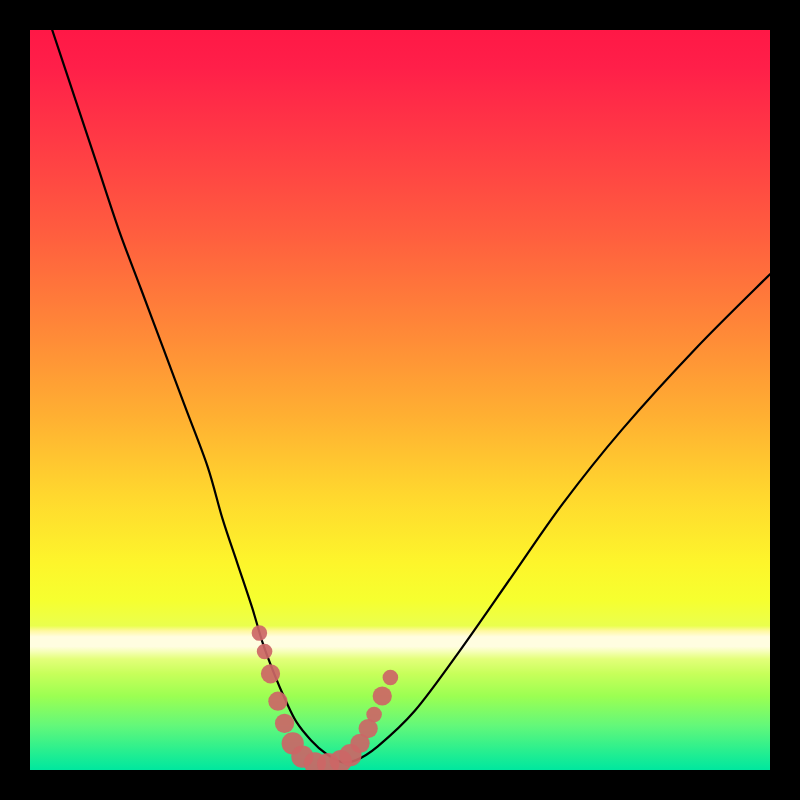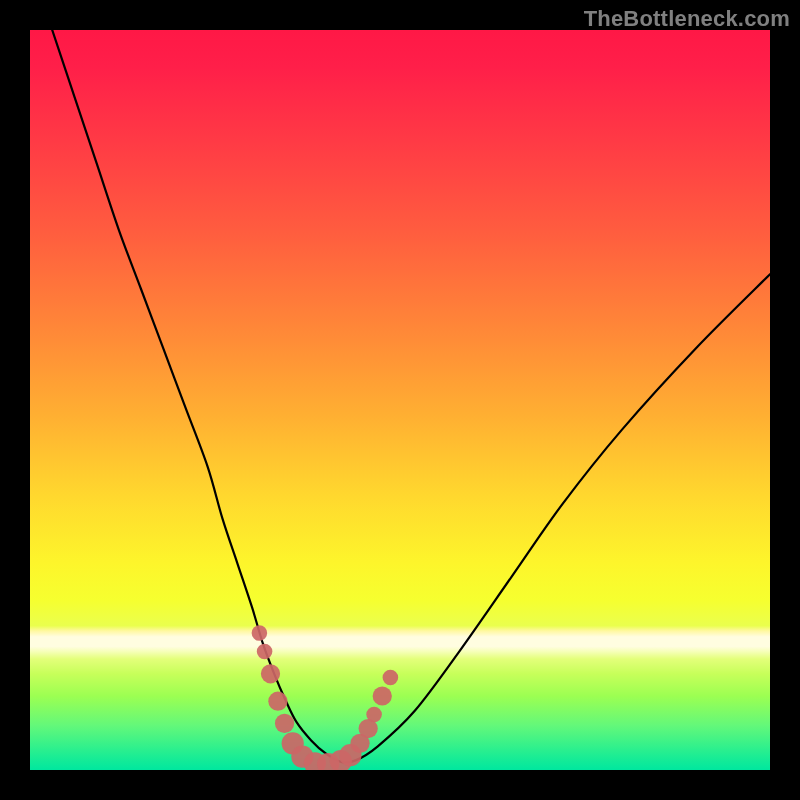--- a/index.html
+++ b/index.html
@@ -64,21 +64,20 @@
     position: absolute;
     inset: 0;
     width: 740px;
     height: 740px;
   }
 </style>
 </head>
 <body>
 
 <div class="outer">
-  <div class="attribution">TheBottleneck.com</div>
   <div class="plot-area">
     <div class="heat"></div>
     <svg class="curves" viewBox="0 0 740 740" preserveAspectRatio="none">
       <g id="curve-group">
           <path d="M 22.20 0.00 C 25.90 11.10, 37.00 44.40, 44.40 66.60 C 51.80 88.80, 59.20 111.00, 66.60 133.20 C 74.00 155.40, 81.40 178.83, 88.80 199.80 C 96.20 220.77, 103.60 239.27, 111.00 259.00 C 118.40 278.73, 125.80 298.47, 133.20 318.20 C 140.60 337.93, 148.00 357.67, 155.40 377.40 C 162.80 397.13, 171.43 418.10, 177.60 436.60 C 183.77 455.10, 187.47 472.37, 192.40 488.40 C 197.33 504.43, 202.27 518.00, 207.20 532.80 C 212.13 547.60, 217.68 563.63, 222.00 577.20 C 226.32 590.77, 229.40 603.10, 233.10 614.20 C 236.80 625.30, 240.50 634.55, 244.20 643.80 C 247.90 653.05, 251.60 661.68, 255.30 669.70 C 259.00 677.72, 262.08 685.12, 266.40 691.90 C 270.72 698.68, 276.27 705.10, 281.20 710.40 C 286.13 715.70, 291.07 720.14, 296.00 723.72 C 300.93 727.30, 305.87 730.75, 310.80 731.86 C 315.73 732.97, 319.43 732.97, 325.60 730.38 C 331.77 727.79, 337.93 724.58, 347.80 716.32 C 357.67 708.06, 371.23 696.59, 384.80 680.80 C 398.37 665.01, 413.17 643.80, 429.20 621.60 C 445.23 599.40, 463.73 572.27, 481.00 547.60 C 498.27 522.93, 514.30 498.27, 532.80 473.60 C 551.30 448.93, 569.80 425.50, 592.00 399.60 C 614.20 373.70, 641.33 344.10, 666.00 318.20 C 690.67 292.30, 727.67 256.53, 740.00 244.20" fill="none" stroke="#000000" stroke-width="2.2" stroke-linecap="round"></path>
         </g>
       <g id="marker-group">
           <circle cx="229.40" cy="603.10" r="7.77" fill="#cc6666" fill-opacity="0.92"></circle>
           <circle cx="234.58" cy="621.60" r="7.77" fill="#cc6666" fill-opacity="0.92"></circle>
           <circle cx="240.50" cy="643.80" r="9.62" fill="#cc6666" fill-opacity="0.92"></circle>

